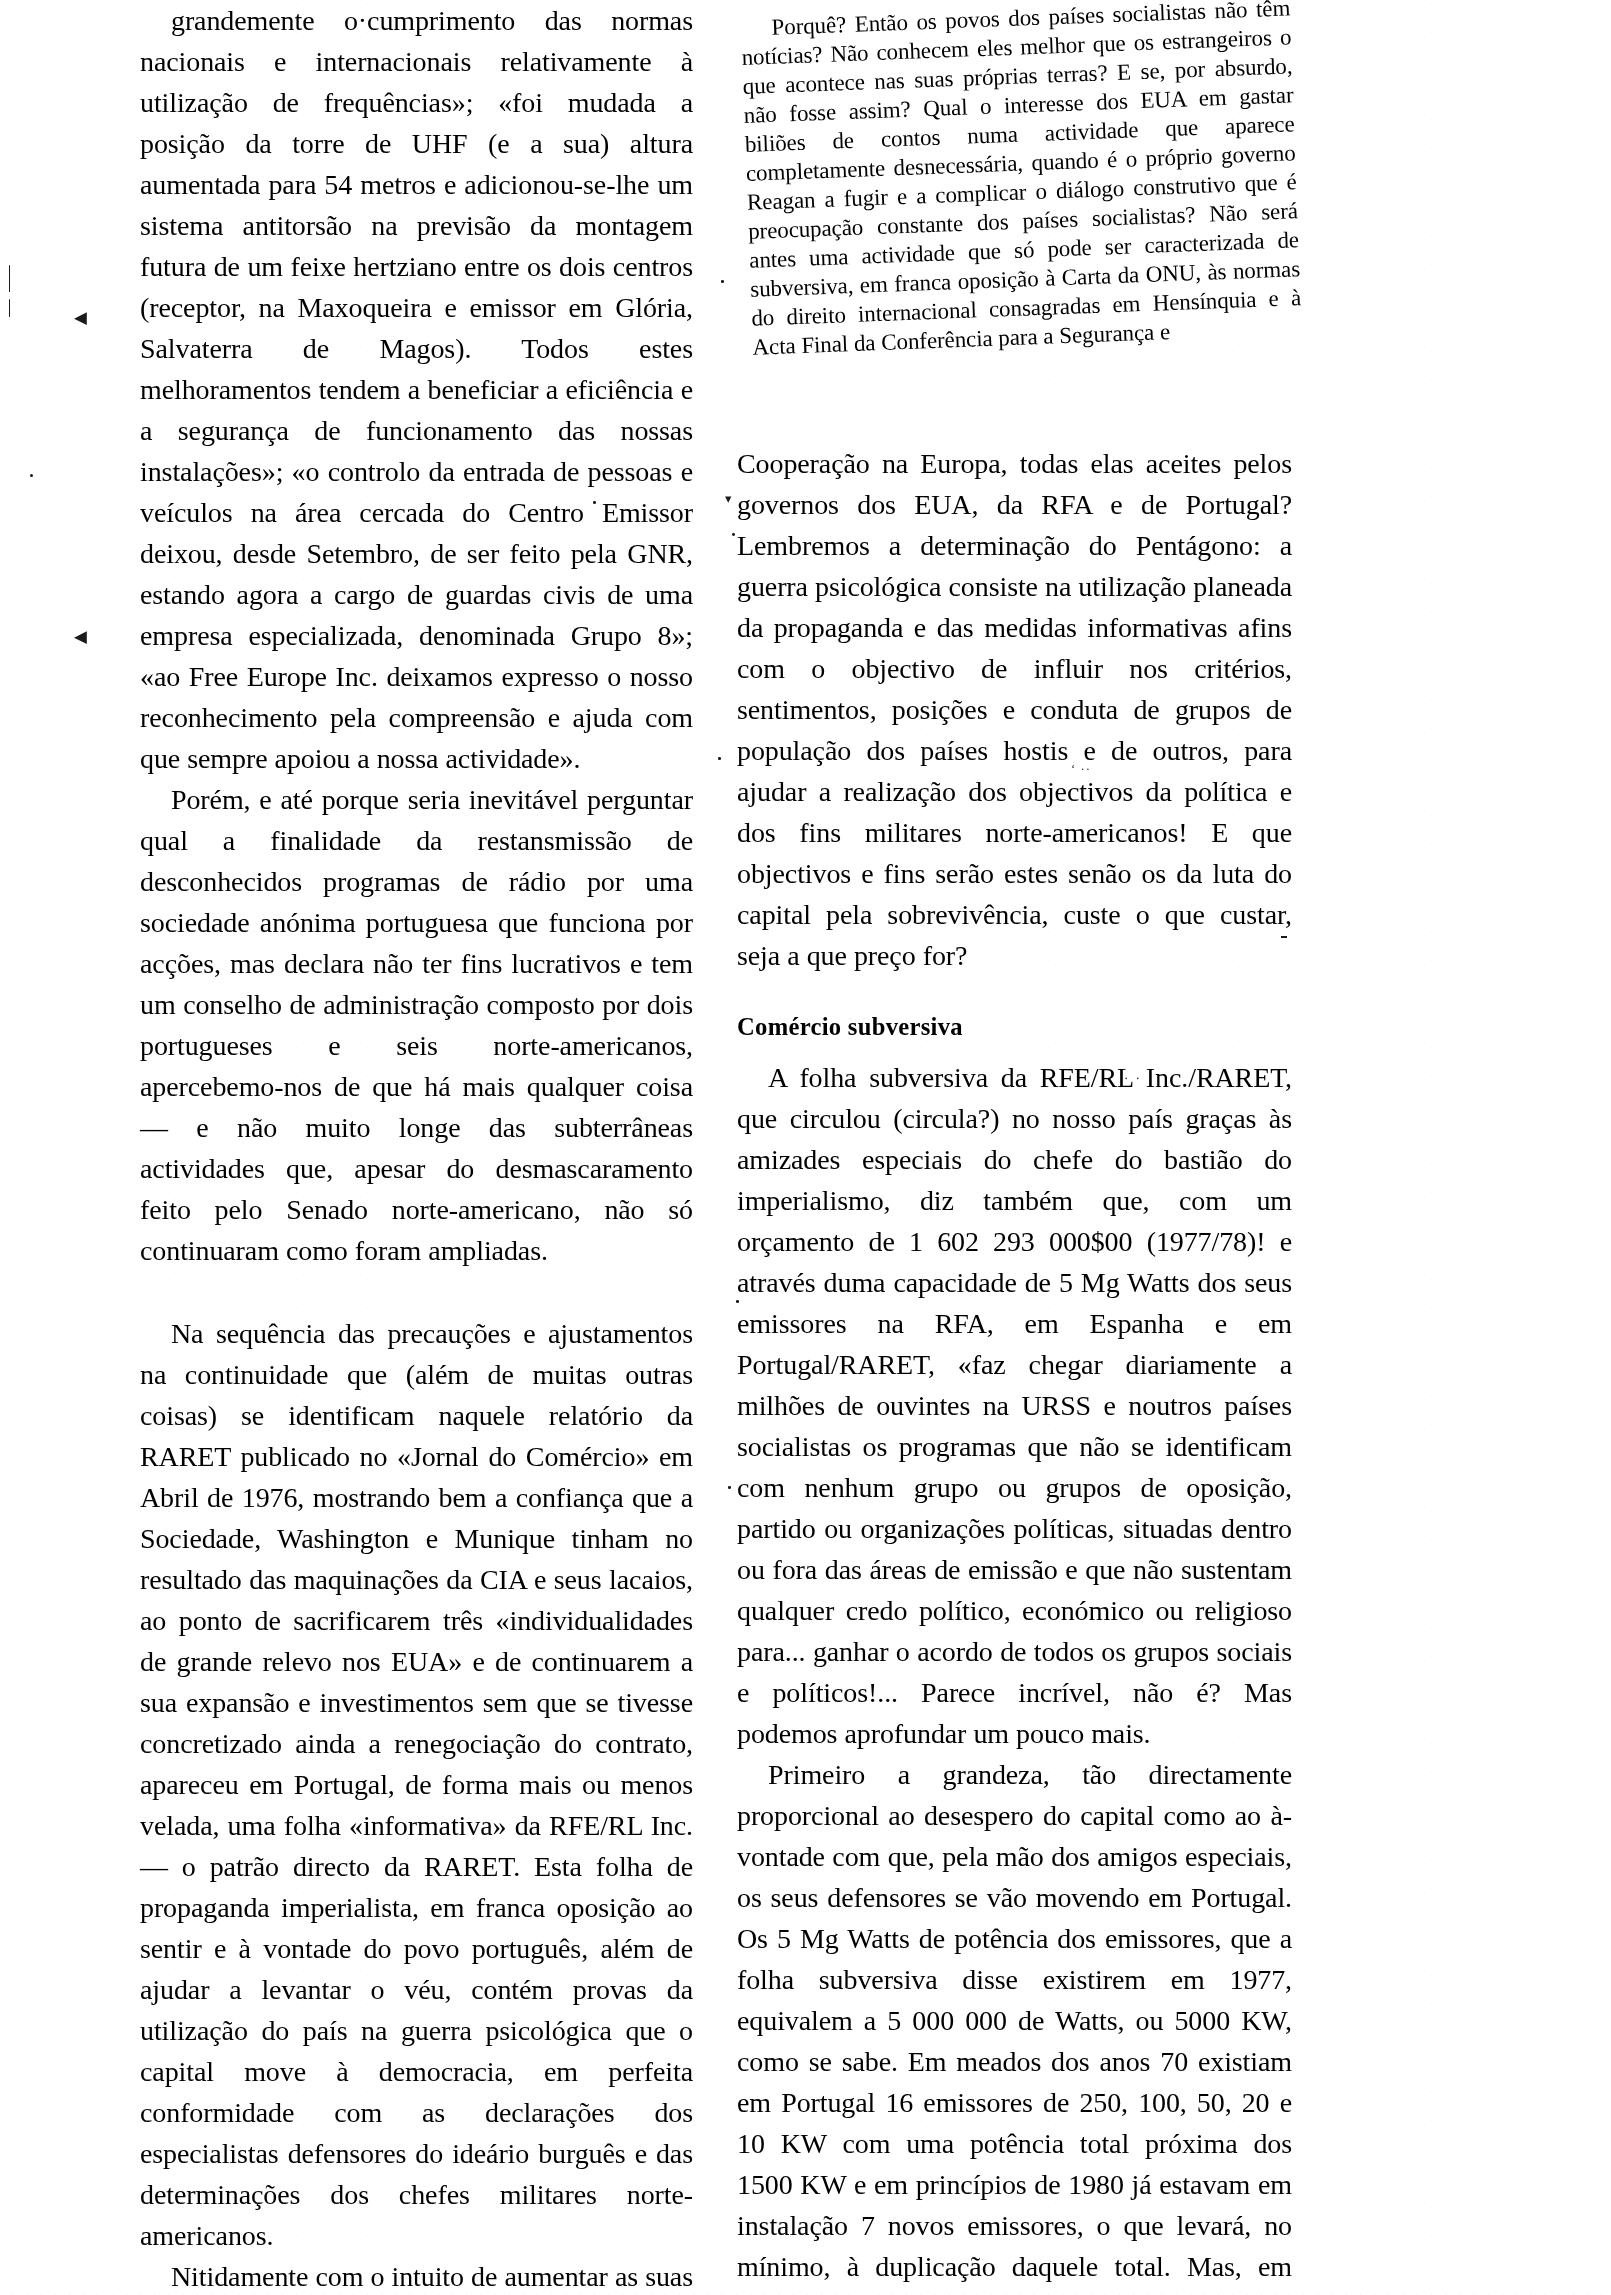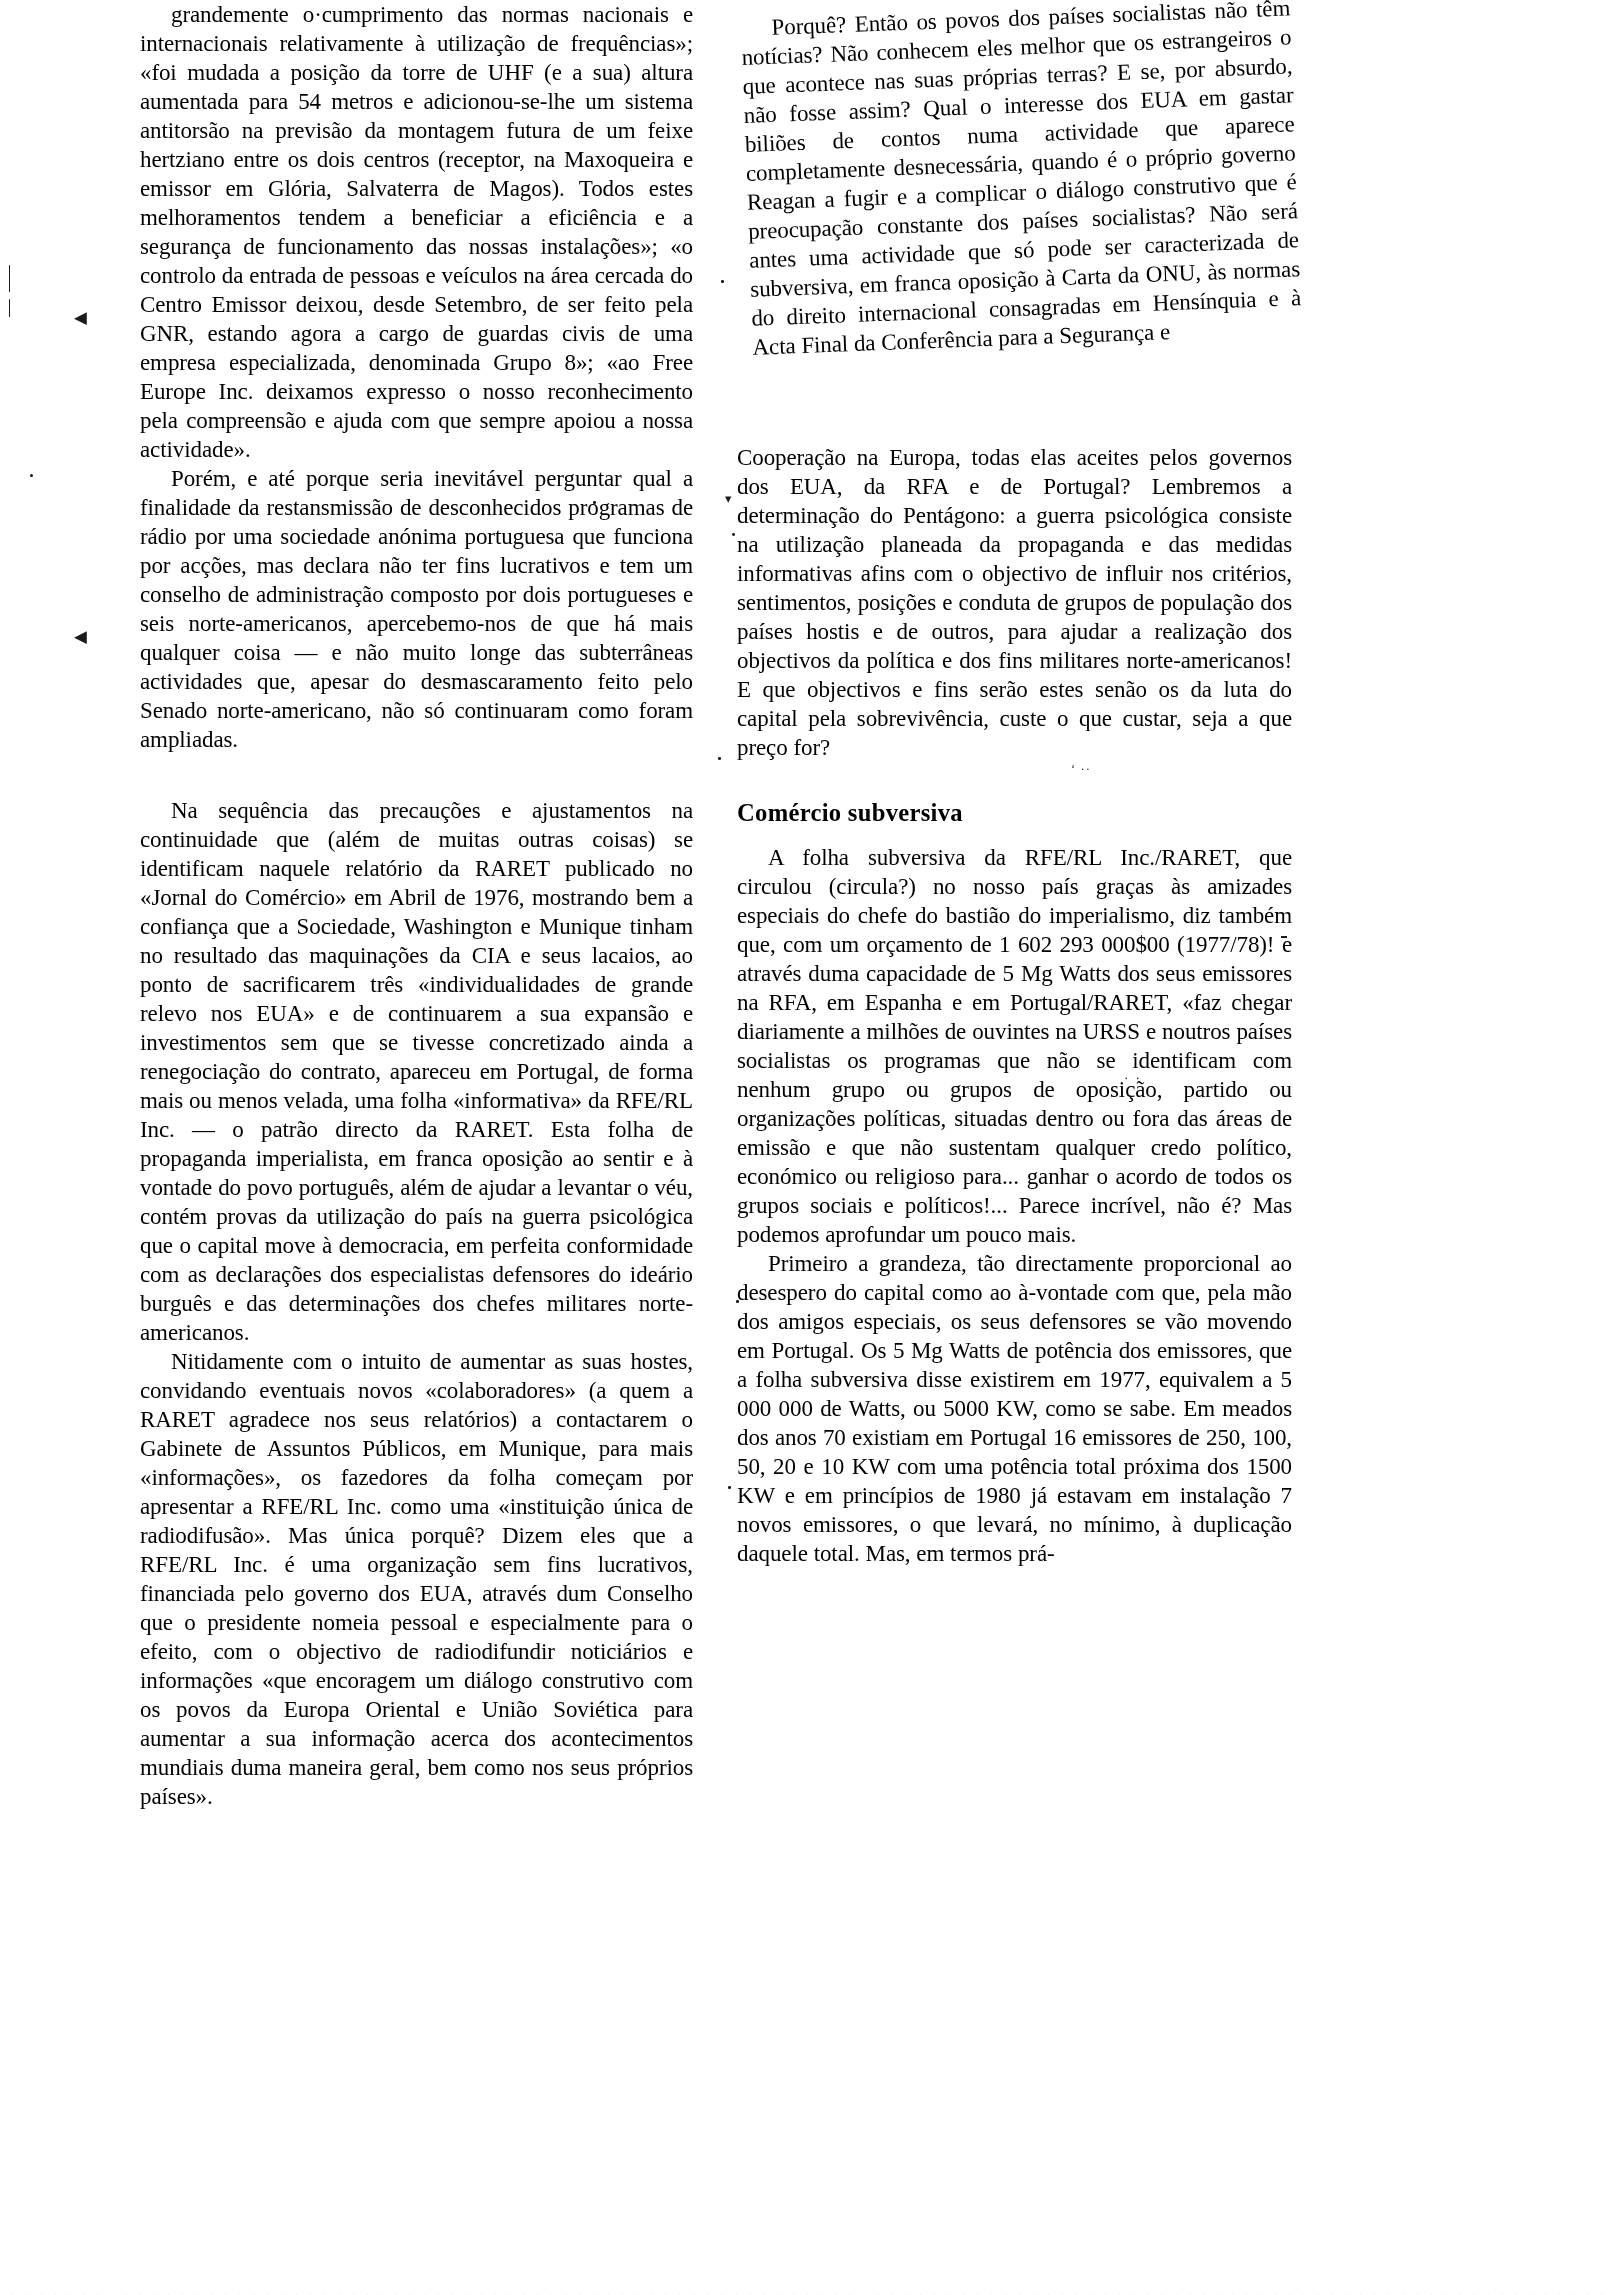--- a/index.html
+++ b/index.html
@@ -36,22 +36,22 @@
   #col-right {
     left: 737px;
     width: 555px;
   }
 
   
   .para {
     margin: 0;
     text-align: justify;
     text-indent: 31px;
-    font-size: 23px;
-    line-height: 29px;
+    font-size: 28px;
+    line-height: 41px;
     letter-spacing: -0.1px;
     word-spacing: 0.2px;
     -webkit-font-smoothing: none;
     hyphens: manual;
   }
   .para.cont {
     text-indent: 0;
   }
 
   .heading {

